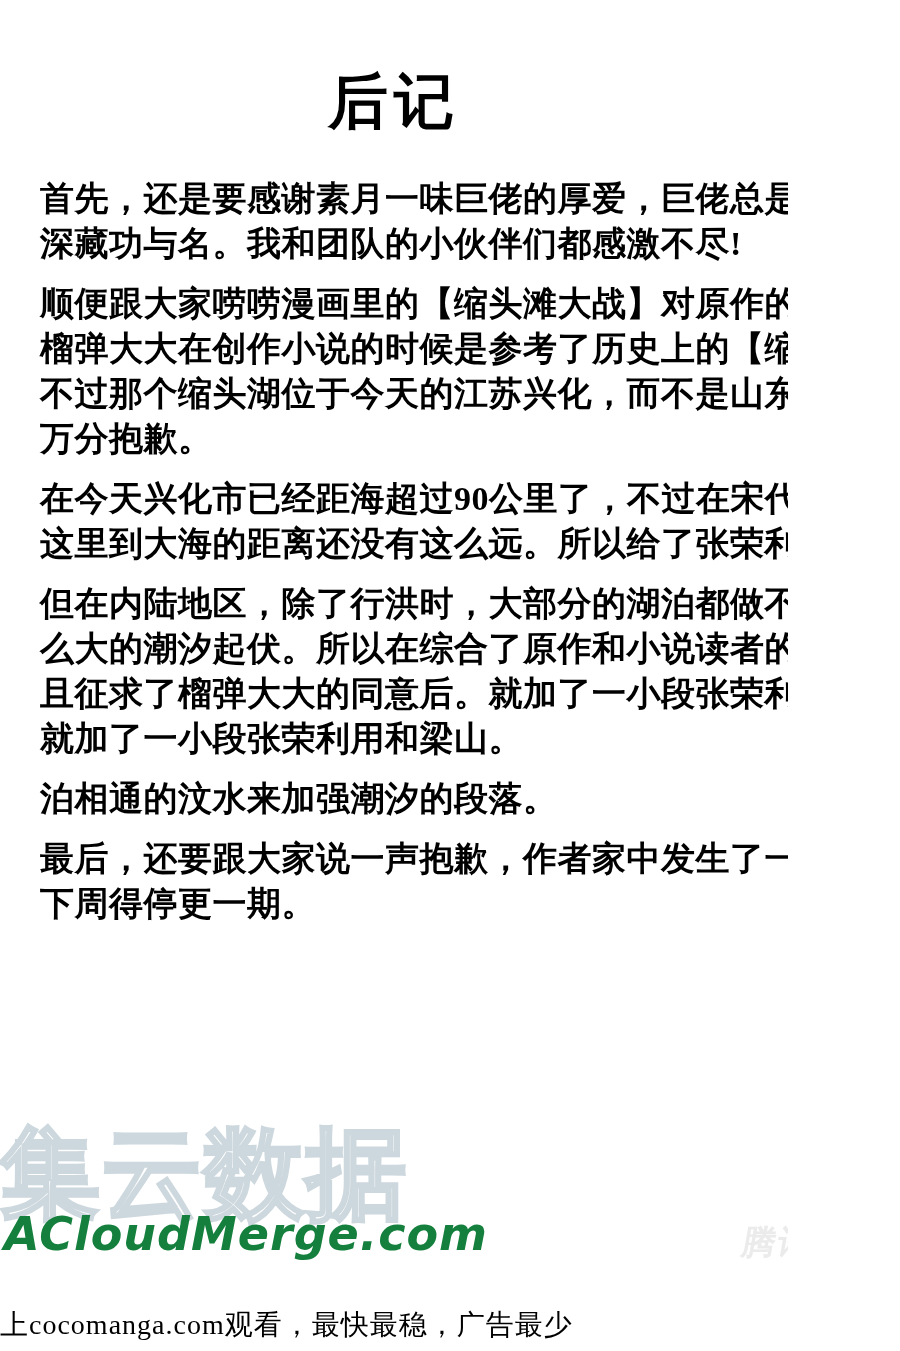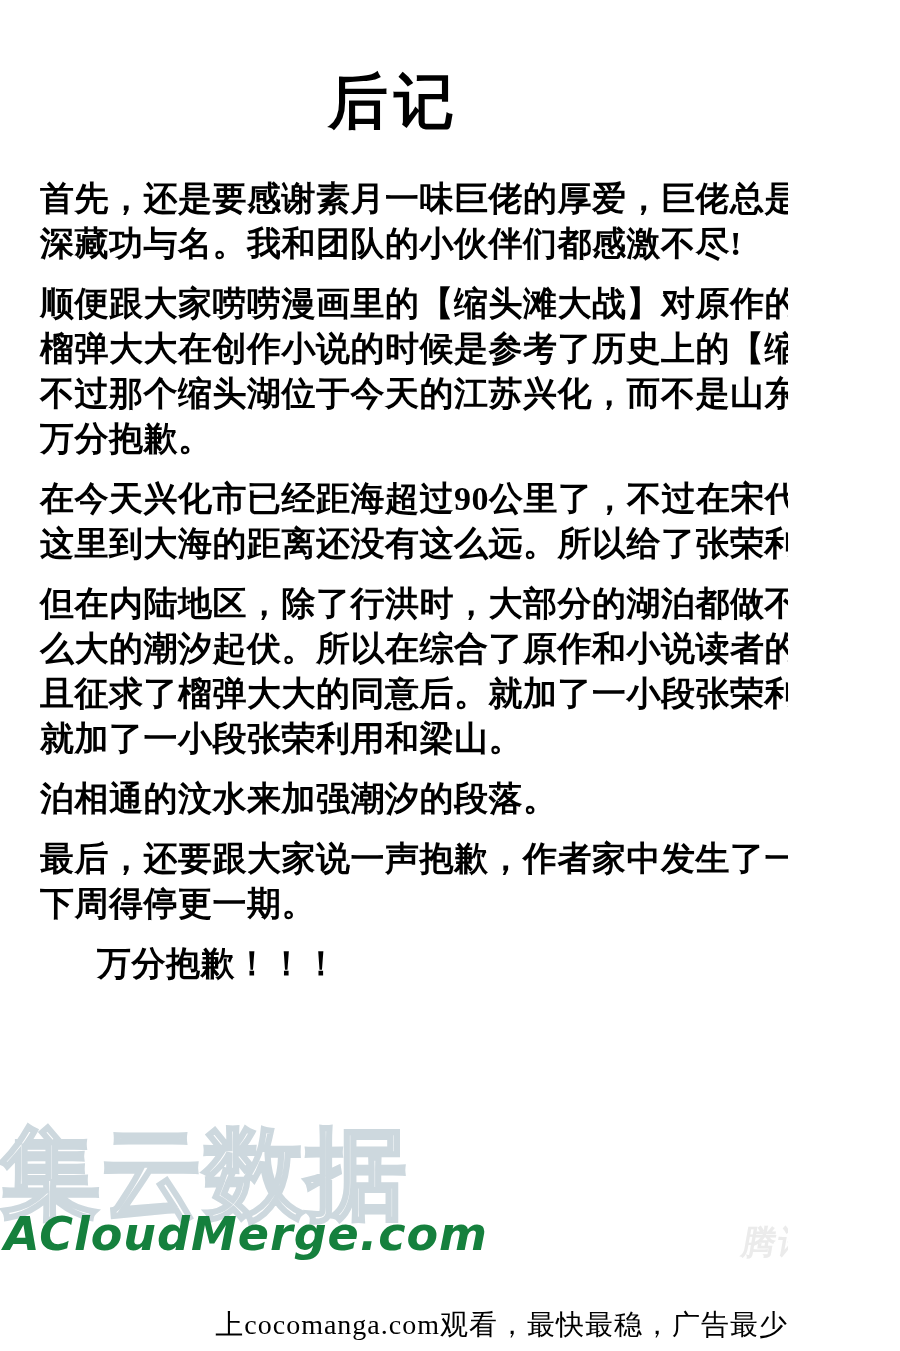--- a/index.html
+++ b/index.html
@@ -79,21 +79,21 @@
     letter-spacing: 2px;
     transform: skewX(-10deg);
     white-space: nowrap;
   }
 
   .footer {
     position: absolute;
     top: 1306px;
     left: 0;
     width: 100%;
-    text-align: right;
+    text-align: left;
     font-size: 28px;
     font-weight: normal;
     letter-spacing: 1px;
     font-family: "Liberation Serif", "DejaVu Serif", serif;
   }
 </style>
 </head>
 <body>
 
 <div class="page">
@@ -121,23 +121,20 @@
         <div class="line">且征求了榴弹大大的同意后。就加了一小段张荣利用和梁山</div>
         <div class="line">就加了一小段张荣利用和梁山。</div>
       </div>
       <div class="para">
         <div class="line">泊相通的汶水来加强潮汐的段落。</div>
       </div>
       <div class="para">
         <div class="line">最后，还要跟大家说一声抱歉，作者家中发生了一些变故，</div>
         <div class="line">下周得停更一期。</div>
       </div>
-      <div class="para apology-para">
-        <div class="line">万分抱歉！！！</div>
-      </div>
     </div>
 
   <div class="wm-cn" style="-webkit-text-stroke: 3px rgb(205, 216, 222);">集云数据</div>
 
   <div class="wm-en" style="color: #15803d; text-align: right;">ACloudMerge.com</div>
 
   <div class="pub-wm" style="color: rgb(235, 235, 235);">腾讯动漫</div>
 
   <div class="footer">上cocomanga.com观看，最快最稳，广告最少</div>
 

